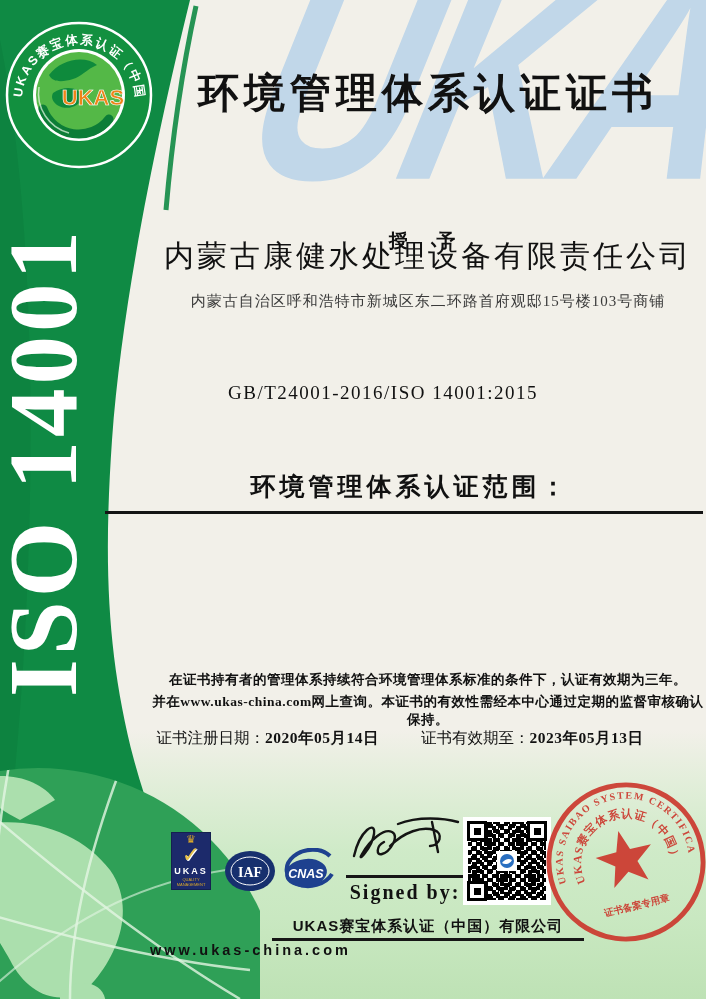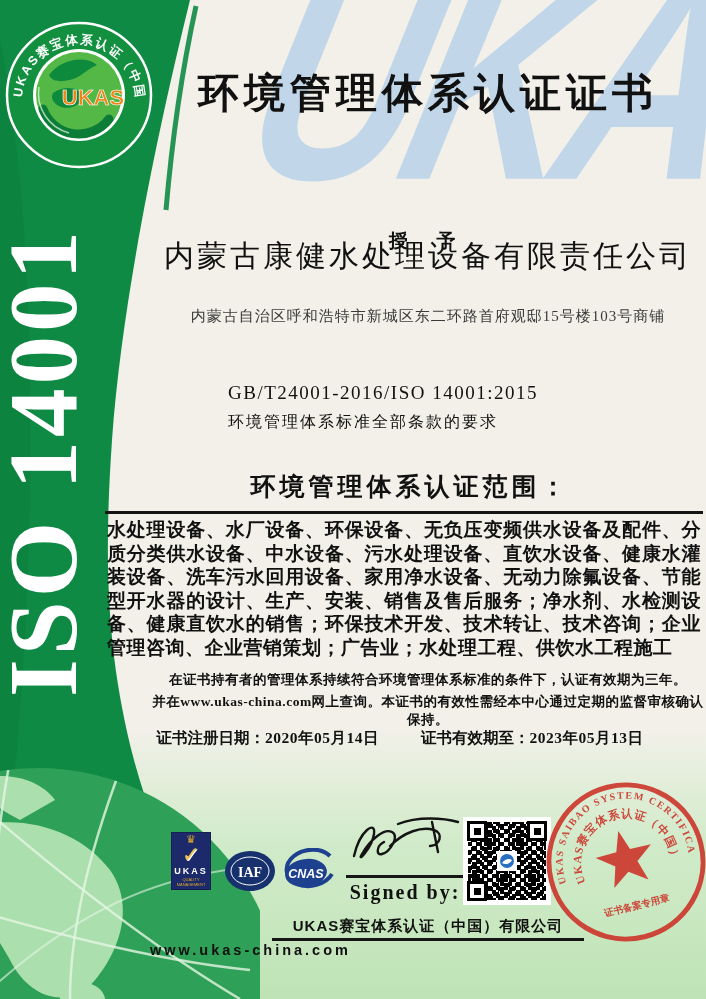--- a/index.html
+++ b/index.html
@@ -38,21 +38,21 @@
   }
   .awarded{
     left:150px;top:200px;width:556px;text-align:center;
     font-size:19px;font-weight:900;letter-spacing:12px;margin-top:28px;
   }
   .company{
     left:150px;top:236px;width:556px;text-align:center;
     font-size:30px;font-weight:400;letter-spacing:3px;white-space:nowrap;
   }
   .address{
-    left:150px;top:307px;width:556px;text-align:center;
+    left:150px;top:292px;width:556px;text-align:center;
     font-size:15px;color:#3a3a3a;letter-spacing:1px;
   }
   .conf1{
     left:150px;top:354px;width:426px;text-align:center;
     font-family:"Liberation Sans","DejaVu Sans",sans-serif;
     font-size:15.5px;font-weight:bold;letter-spacing:1px;
   }
   .standard{
     left:150px;top:382px;width:466px;text-align:center;
     font-size:19px;letter-spacing:1.5px;
@@ -78,21 +78,21 @@
     font-size:13.5px;font-weight:bold;letter-spacing:.5px;
   }
   .note2{
     left:150px;top:693px;width:556px;text-align:center;
     font-size:13.5px;font-weight:bold;letter-spacing:.5px;
   }
   .dates{
     left:150px;top:728px;width:500px;display:flex;justify-content:center;gap:42px;
     font-size:15.5px;white-space:nowrap;
   }
-  .dates .lbl{font-family:"Liberation Sans","DejaVu Sans",sans-serif;font-weight:bold;}
+  .dates .lbl{font-family:"Liberation Sans","DejaVu Sans",sans-serif;font-weight:normal;}
   .dates .val{font-weight:bold;letter-spacing:.5px;}
   
   .ukas-box{
     left:172px;top:833px;width:38px;height:56px;background:#1c2a6b;
     display:flex;flex-direction:column;align-items:center;justify-content:flex-start;
     box-shadow:0 0 0 1px #15204f;
   }
   .ukas-crown{color:#d8a62a;font-size:11px;line-height:10px;margin-top:2px;
     font-family:"DejaVu Sans",sans-serif;}
   .ukas-check{color:#e8c24a;font-size:22px;line-height:20px;font-weight:bold;
@@ -189,25 +189,23 @@
     </g>
   </svg>
 
   <div class="abs title">环境管理体系认证证书</div>
 
   <div class="abs awarded">授 予</div>
   <div class="abs company">内蒙古康健水处理设备有限责任公司</div>
   <div class="abs address">内蒙古自治区呼和浩特市新城区东二环路首府观邸15号楼103号商铺</div>
 
   <div class="abs standard">GB/T24001-2016/ISO 14001:2015</div>
-  <div class="abs conf2">环境管理体系标准全部条款的要求</div>
 
   <div class="abs scope-heading">环境管理体系认证范围：</div>
   <div class="abs rule"></div>
-  <div class="abs scope">水处理设备、水厂设备、环保设备、无负压变频供水设备及配件、分质分类供水设备、中水设备、污水处理设备、直饮水设备、健康水灌装设备、洗车污水回用设备、家用净水设备、无动力除氟设备、节能型开水器的设计、生产、安装、销售及售后服务；净水剂、水检测设备、健康直饮水的销售；环保技术开发、技术转让、技术咨询；企业管理咨询、企业营销策划；广告业；水处理工程、供饮水工程施工</div>
 
   <div class="abs note1">在证书持有者的管理体系持续符合环境管理体系标准的条件下，认证有效期为三年。</div>
   <div class="abs note2">并在www.ukas-china.com网上查询。本证书的有效性需经本中心通过定期的监督审核确认保持。</div>
 
   <div class="abs dates">
     <span>
       <span class="lbl">证书注册日期：</span><span class="val">2020年05月14日</span>
     </span>
     <span>
       <span class="lbl">证书有效期至：</span><span class="val">2023年05月13日</span>

